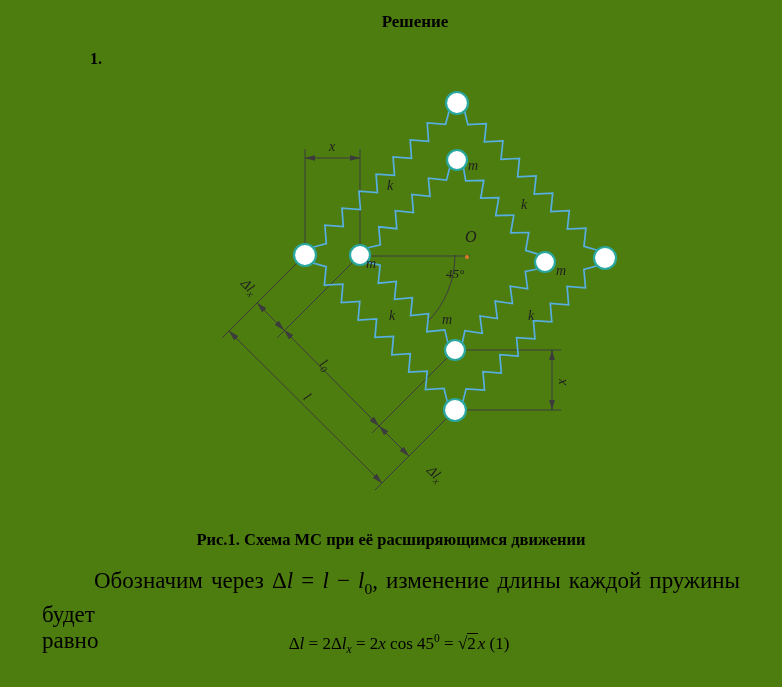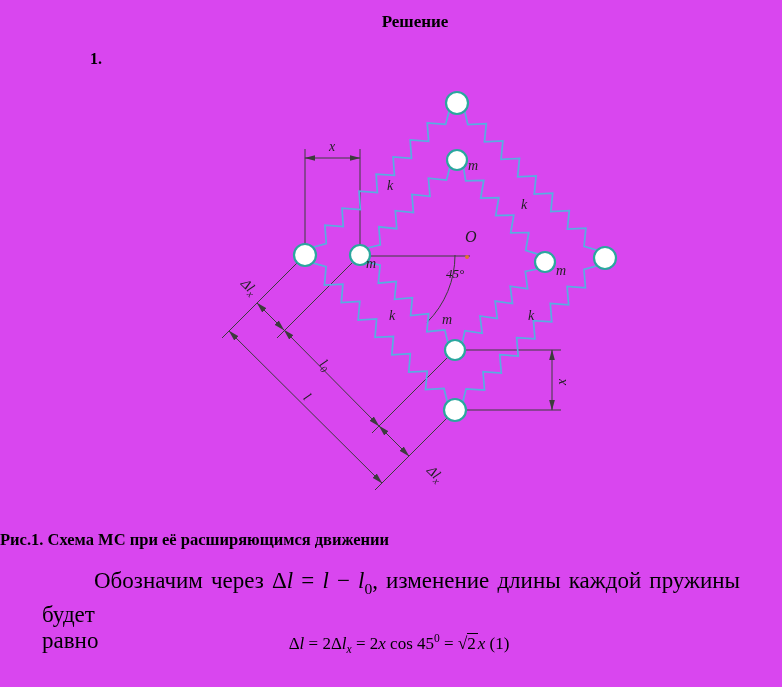--- a/index.html
+++ b/index.html
@@ -1,22 +1,22 @@
 <!DOCTYPE html>
 <html><head>
 <meta charset="utf-8">
 <style>
   html,body{margin:0;padding:0;background:#fff}
-  .page{position:relative;width:782px;height:687px;background:#d946ef;
+  .page{position:relative;width:782px;height:687px;background:#4d7c0f;
         font-family:"Liberation Serif",serif;color:#000;overflow:hidden}
   .title{position:absolute;top:12px;left:48px;right:0;text-align:center;
          font-weight:bold;font-size:17px}
   .item-num{position:absolute;top:50px;left:90px;font-weight:bold;font-size:16px}
   .fig-svg{position:absolute;top:0;left:0}
-  .caption{position:absolute;top:530px;left:0;width:100%;
+  .caption{position:absolute;top:530px;left:0;width:100%;text-align:center;
            font-weight:bold;font-size:16.5px}
   .para{position:absolute;top:568px;left:42px;width:698px;font-size:23px;line-height:26px}
   .line1{text-align:justify;text-align-last:justify;-moz-text-align-last:justify;text-indent:52px}
   sub,sup{font-size:68%}
   .it,i{font-style:italic}
   .equation{position:absolute;top:632px;left:8px;width:100%;text-align:center;font-size:17px}
   .sqrt-wrap{white-space:nowrap}
   .sqrt-sym{font-style:normal}
   .rad{border-top:1.2px solid #000;padding:0 2px 0 0}
   svg text{font-family:"Liberation Serif",serif;font-style:italic;font-size:14px;

